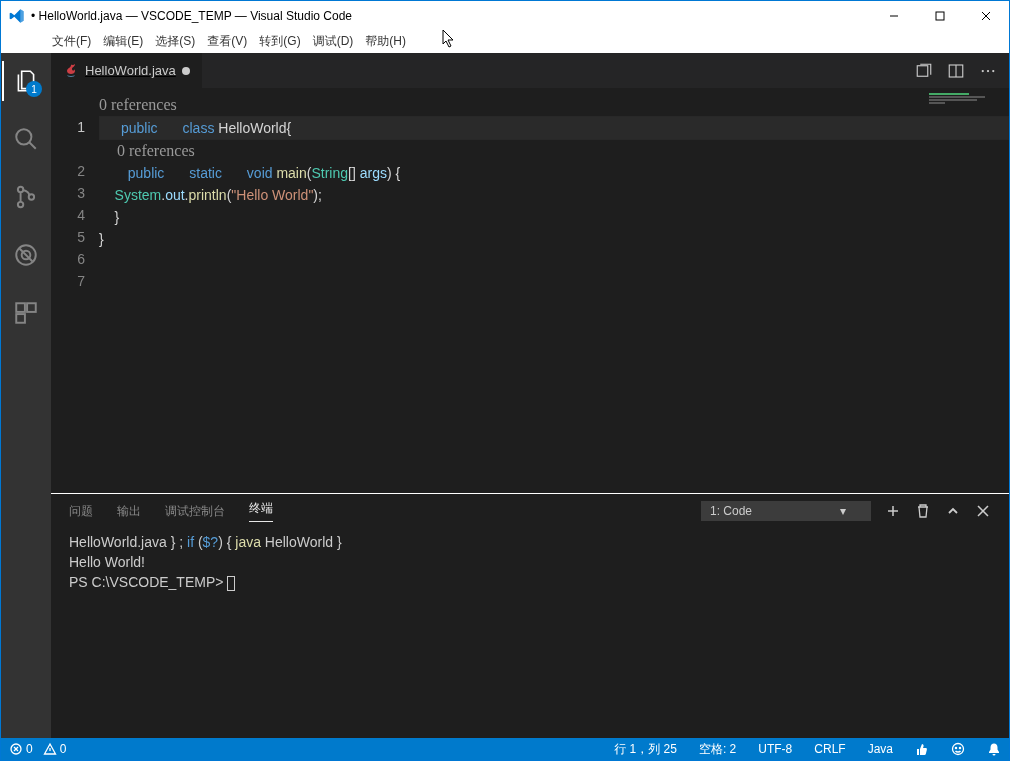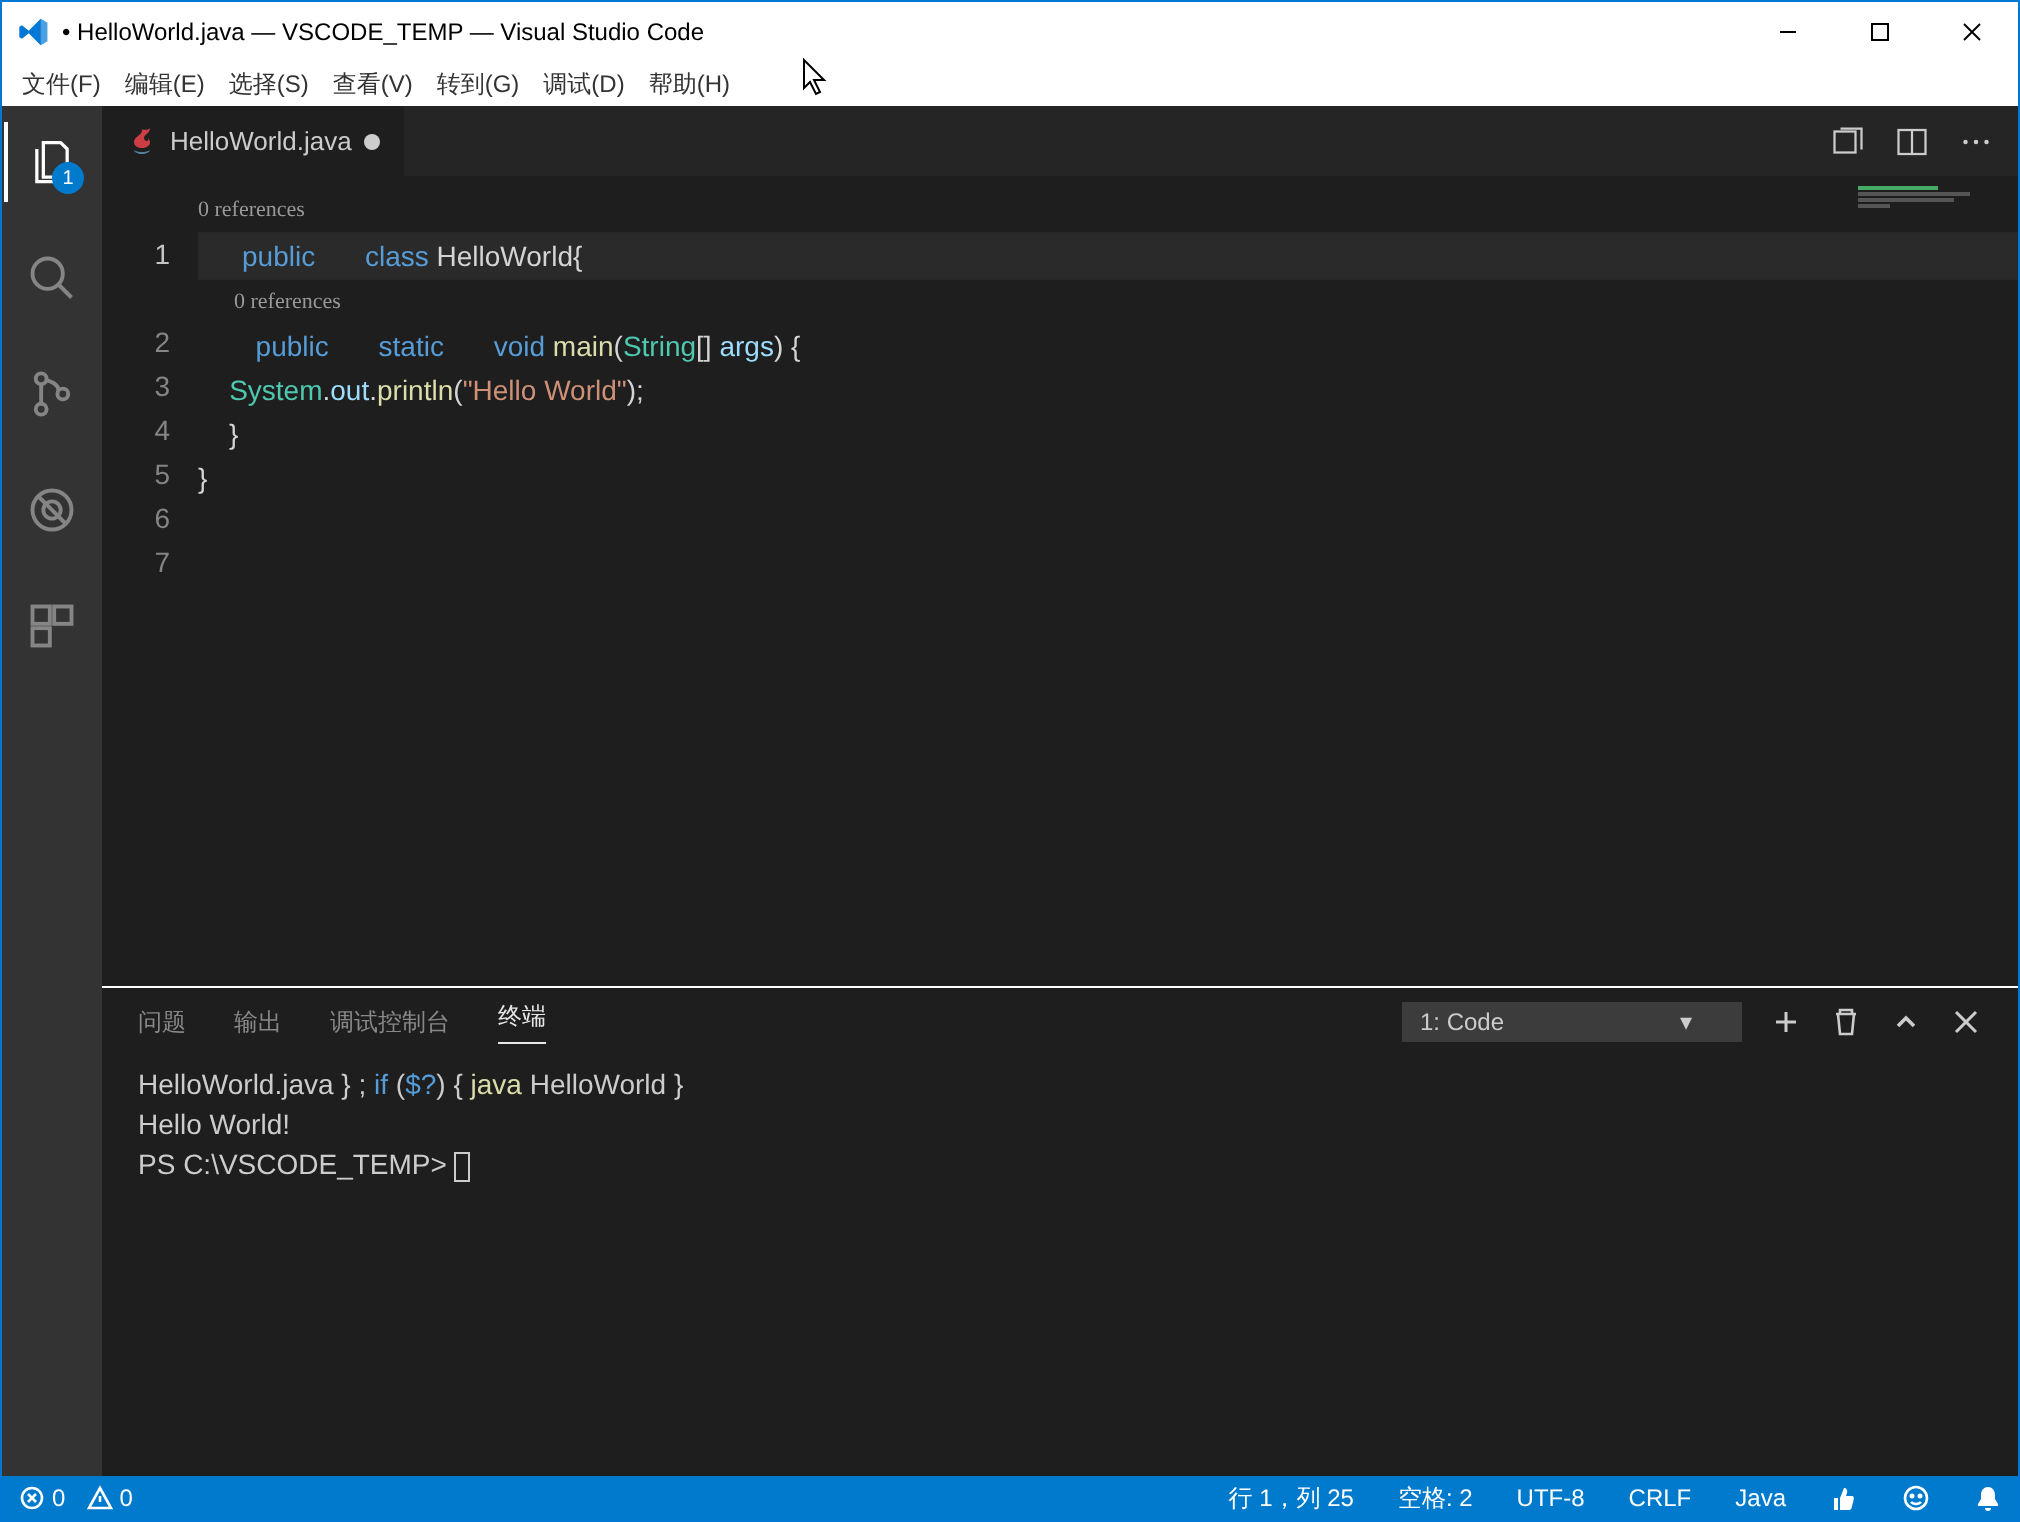--- a/index.html
+++ b/index.html
@@ -1,39 +1,39 @@
 <!DOCTYPE html>
 <html><head>
 <meta charset="utf-8">
 <style>
 * { margin:0; padding:0; box-sizing:border-box; font-family:"Segoe UI","Microsoft YaHei",sans-serif; user-select:none; }
 body { width:1010px; height:761px; background:#fff; overflow:hidden; border:1px solid #0078d4; display:flex; flex-direction:column; }
 .titlebar { height:30px; background:#fff; display:flex; align-items:center; padding:0 0 0 8px; font-size:12px; color:#000; }
 .titlebar .vsicon { width:16px; height:16px; margin-right:6px; }
 .win-ctrl { margin-left:auto; display:flex; }
 .win-btn { width:46px; height:30px; display:flex; align-items:center; justify-content:center; font-size:12px; }
-.menubar { height:22px; background:#fff; display:flex; align-items:center; padding:0 4px; font-size:12px; color:#333; position:relative; }
+.menubar { height:22px; background:#fff; display:flex; padding:0 4px; font-size:12px; color:#333; position:relative;margin-left:41px; }
 .menubar span { padding:2px 6px; cursor:default; }
 .cursor-arrow { position:absolute; left:400px; top:-2px; font-size:14px; color:#000; pointer-events:none; }
 .workbench { flex:1; display:flex; background:#1e1e1e; overflow:hidden; }
 .activitybar { width:50px; background:#333333; display:flex; flex-direction:column; align-items:center; padding-top:8px; gap:18px; }
 .act-item { width:48px; height:40px; display:flex; align-items:center; justify-content:center; color:#858585; position:relative; }
 .act-item.active { color:#fff; }
 .act-item.active::before { content:""; position:absolute; left:0; top:0; bottom:0; width:2px; background:#fff; }
 .badge { position:absolute; bottom:4px; right:8px; background:#007acc; color:#fff; border-radius:10px; font-size:10px; min-width:16px; height:16px; display:flex; align-items:center; justify-content:center; padding:0 4px; }
 .main { flex:1; display:flex; flex-direction:column; background:#1e1e1e; }
-.tabbar { height:35px; background:#252526; display:flex; align-items:stretch; }
+.tabbar { height:35px; background:#252526; display:flex; align-items:stretch;text-decoration:underline; }
 .tab { background:#1e1e1e; display:flex; align-items:center; padding:0 12px; color:#ccc; font-size:13px; gap:6px; border-right:1px solid #252526; }
 .tab .dirty { width:8px; height:8px; border-radius:50%; background:#ccc; }
 .tab-actions { margin-left:auto; display:flex; align-items:center; gap:14px; padding:0 12px; color:#ccc; }
 .editor { flex:1; display:flex; position:relative; background:#1e1e1e; overflow:hidden; }
 .gutter { width:48px; text-align:right; color:#858585; font-family:Consolas,monospace; font-size:14px; padding-top:28px; padding-right:14px; line-height:22px; }
 .gutter .hl { color:#c6c6c6; }
 .code { flex:1; font-family:Consolas,monospace; font-size:14px; line-height:22px; padding-top:6px; color:#d4d4d4; }
-.codelens { color:#999; font-size:11px; font-family:"Segoe UI"; line-height:22px; padding-left:0; }
+.codelens { color:#999; font-size:16px; font-family:"Segoe UI"; line-height:22px; padding-left:0; }
 .codelens.indent { padding-left:18px; }
 .hl-line { background:#2a2a2a; display:block; border:1px solid #282828; }
 .kw { color:#569cd6;padding-left:21px; }
 .type { color:#4ec9b0; }
 .fn { color:#dcdcaa;margin-top:22px; }
 .str { color:#ce9178; }
 .var { color:#9cdcfe; }
 .panel { height:245px; background:#1e1e1e; border-top:1px solid #ffffff; display:flex; flex-direction:column; }
 .panel-tabs { height:34px; display:flex; align-items:center; padding:0 18px; gap:24px; font-size:12px; color:#888; }
 .panel-tabs .ptab.active { color:#e7e7e7; border-bottom:1px solid #e7e7e7; padding-bottom:4px; }

